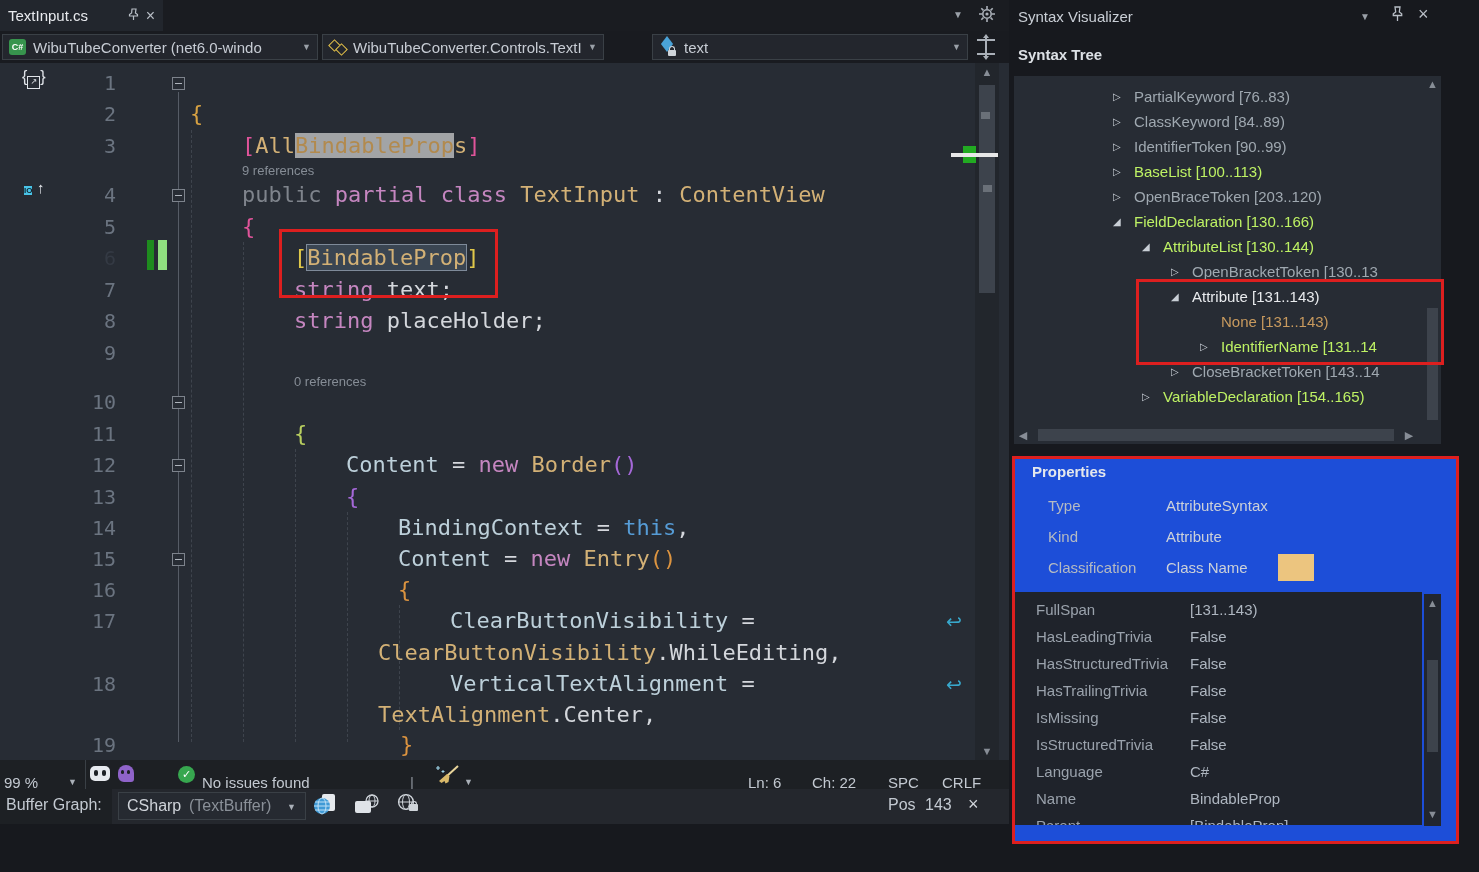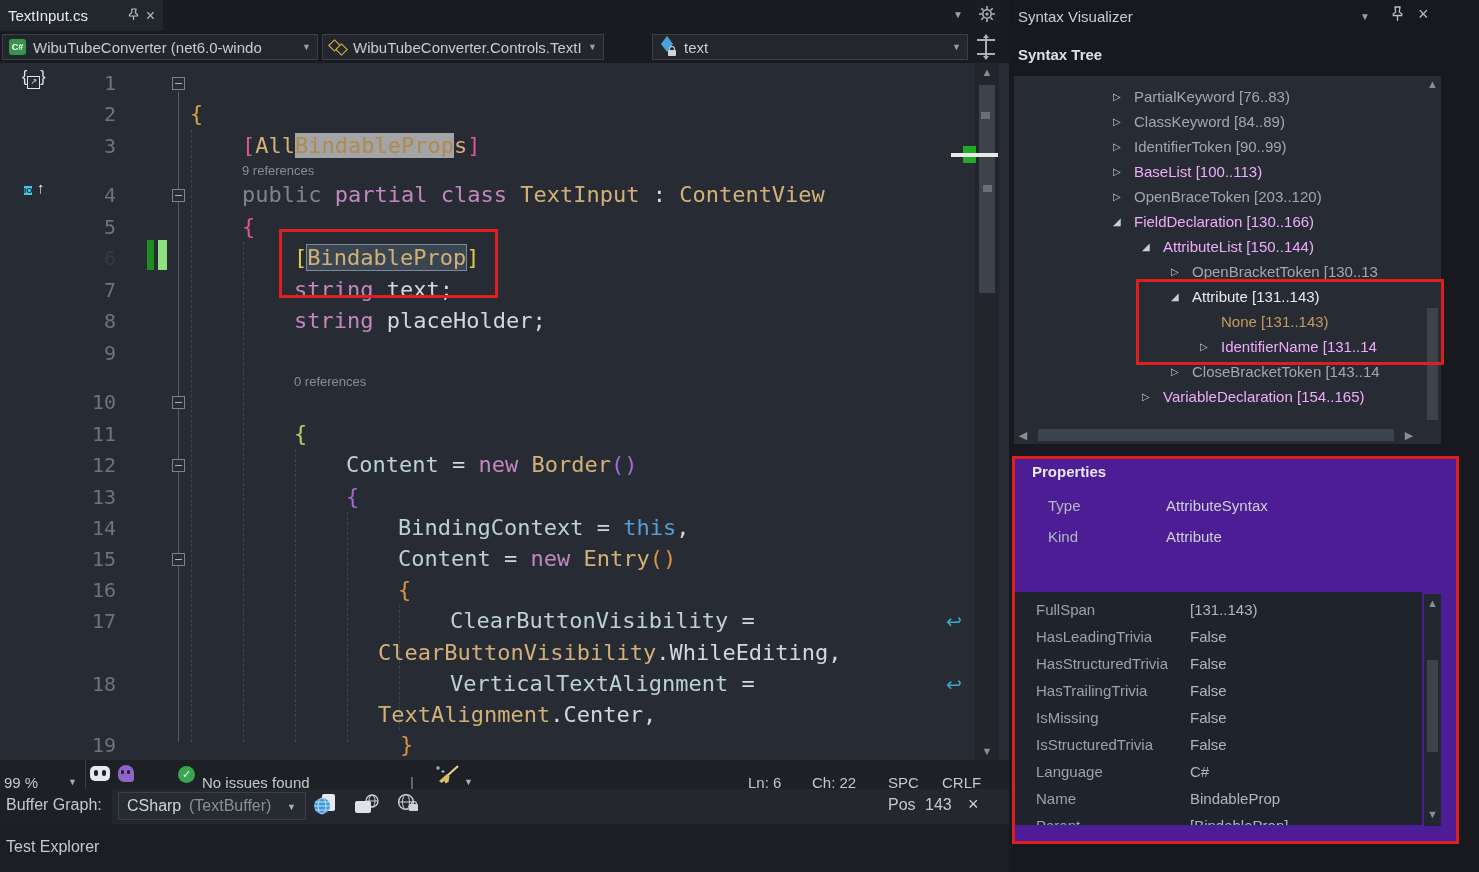--- a/index.html
+++ b/index.html
@@ -39,23 +39,23 @@
   .sb-thumb{position:absolute;background:#3d434c;}
   .sb-arr{position:absolute;color:#878d96;font-size:11px;text-align:center;}
   
   #sidepanel{position:absolute;left:1009px;top:0;width:470px;height:872px;background:#17191e;}
   .panel-title{position:absolute;left:9px;top:8px;font-size:15px;color:#c9ced5;}
   .tree-label{position:absolute;left:9px;top:46px;font-size:15px;font-weight:bold;color:#dde1e6;}
   #treebox{position:absolute;left:5px;top:76px;width:427px;height:368px;background:#272c34;}
   #tree-rows{position:absolute;left:0;top:0;width:405px;height:348px;overflow:hidden;}
   .tree-row{position:absolute;height:25px;font-size:15px;line-height:25px;white-space:nowrap;}
   .tree-arr{position:absolute;font-size:10px;color:#c9cfd6;}
-  .t-tok{color:#9fa8b0}.t-node{color:#f0abfc}.t-sel{color:#e9ebee}.t-val{color:#c89a5e}
-  
-  #props{position:absolute;left:1012px;top:456px;width:447px;height:388px;background:#4c1d95;}
+  .t-tok{color:#9fa8b0}.t-node{color:#bef264}.t-sel{color:#e9ebee}.t-val{color:#c89a5e}
+  
+  #props{position:absolute;left:1012px;top:456px;width:447px;height:388px;background:#1d4ed8;}
   .props-title{position:absolute;left:20px;top:7px;font-weight:bold;font-size:15px;color:#e4e7ec;}
   .prow{position:absolute;height:31px;line-height:31px;font-size:15px;white-space:nowrap;}
   .prow .pl2{position:absolute;left:36px;color:#b4bac2;width:118px;overflow:hidden;}
   .prow .pv2{position:absolute;left:154px;color:#ccd1d8;}
   #propgrid{position:absolute;left:2px;top:136px;width:408px;height:233px;overflow:hidden;background:#1f232b;}
   .grow{position:absolute;height:27px;line-height:27px;font-size:15px;white-space:nowrap;}
   .grow .gl{position:absolute;left:22px;width:152px;overflow:hidden;color:#9aa2ac;}
   .grow .gv{position:absolute;left:176px;color:#aeb6c0;}
   
   #statusbar{position:absolute;left:0;top:760px;width:1009px;height:29px;background:#1d2024;font-size:15px;color:#c3c9d1;}
@@ -250,21 +250,21 @@
           <div class="tree-row" style="top: 108px; left: 0px; width: 405px;">
             <span class="tree-arr" style="left: 99px; top: 0px;">▷</span>
             <span class="t-tok" style="position: absolute; left: 120px;">OpenBraceToken [203..120)</span>
           </div>
           <div class="tree-row" style="top: 133px; left: 0px; width: 405px;">
             <span class="tree-arr" style="left: 99px; top: 0px;">◢</span>
             <span class="t-node" style="position: absolute; left: 120px;">FieldDeclaration [130..166)</span>
           </div>
           <div class="tree-row" style="top: 158px; left: 0px; width: 405px;">
             <span class="tree-arr" style="left: 128px; top: 0px;">◢</span>
-            <span class="t-node" style="position: absolute; left: 149px;">AttributeList [150..144)</span>
+            <span class="t-node" style="position: absolute; left: 149px;">AttributeList [130..144)</span>
           </div>
           <div class="tree-row" style="top: 183px; left: 0px; width: 405px;">
             <span class="tree-arr" style="left: 157px; top: 0px;">▷</span>
             <span class="t-tok" style="position: absolute; left: 178px;">OpenBracketToken [130..13</span>
           </div>
           <div class="tree-row" style="top: 208px; left: 0px; width: 405px;">
             <span class="tree-arr" style="left: 157px; top: 0px;">◢</span>
             <span class="t-sel" style="position: absolute; left: 178px;">Attribute [131..143)</span>
           </div>
           <div class="tree-row" style="top: 233px; left: 0px; width: 405px;">
@@ -303,20 +303,25 @@
   <div id="props">
     <div class="props-title">Properties</div>
     <div id="prop-summary" class="abs" style="left:0;top:34px;width:440px;height:98px;">
         <div class="prow" style="top: 0px; left: 0px; width: 440px;">
           <span class="pl2">Type</span>
           <span class="pv2">AttributeSyntax</span>
         </div>
         <div class="prow" style="top: 31px; left: 0px; width: 440px;">
           <span class="pl2">Kind</span>
           <span class="pv2">Attribute</span>
+        </div>
+        <div class="prow" style="top: 62px; left: 0px; width: 440px;">
+          <span class="pl2">Classification</span>
+          <span class="pv2">Class Name</span>
+          <span class="swatch" style="left: 266px; top: 2px; background: rgb(236, 197, 127);"></span>
         </div>
       </div>
     <div id="propgrid">
         <div class="grow" style="top: 4px; left: 0px; width: 408px;">
           <span class="gl">FullSpan</span>
           <span class="gv">[131..143)</span>
         </div>
         <div class="grow" style="top: 31px; left: 0px; width: 408px;">
           <span class="gl">HasLeadingTrivia</span>
           <span class="gv">False</span>
@@ -432,17 +437,14 @@
       <span style="position:absolute;left:12px;top:6px;width:10px;height:12px;">
           <span class="lockbody" style="width:9px;height:7px;"></span>
           <span class="lockarc" style="left:1.5px;"></span>
         </span>
     </span>
     <span class="abs" style="left:888px;top:7px;">Pos</span>
     <span class="abs" style="left:925px;top:7px;">143</span>
     <span class="abs" style="left:968px;top:5px;font-size:18px;color:#d0d4da;">×</span>
   </div>
 
-  <div id="bottombar">
-    <span class="abs" style="left:6px;top:14px;font-size:16px;color:#c3c9d1;">Test Explorer</span>
-  </div>
 
 </div>
 
 </body></html>

